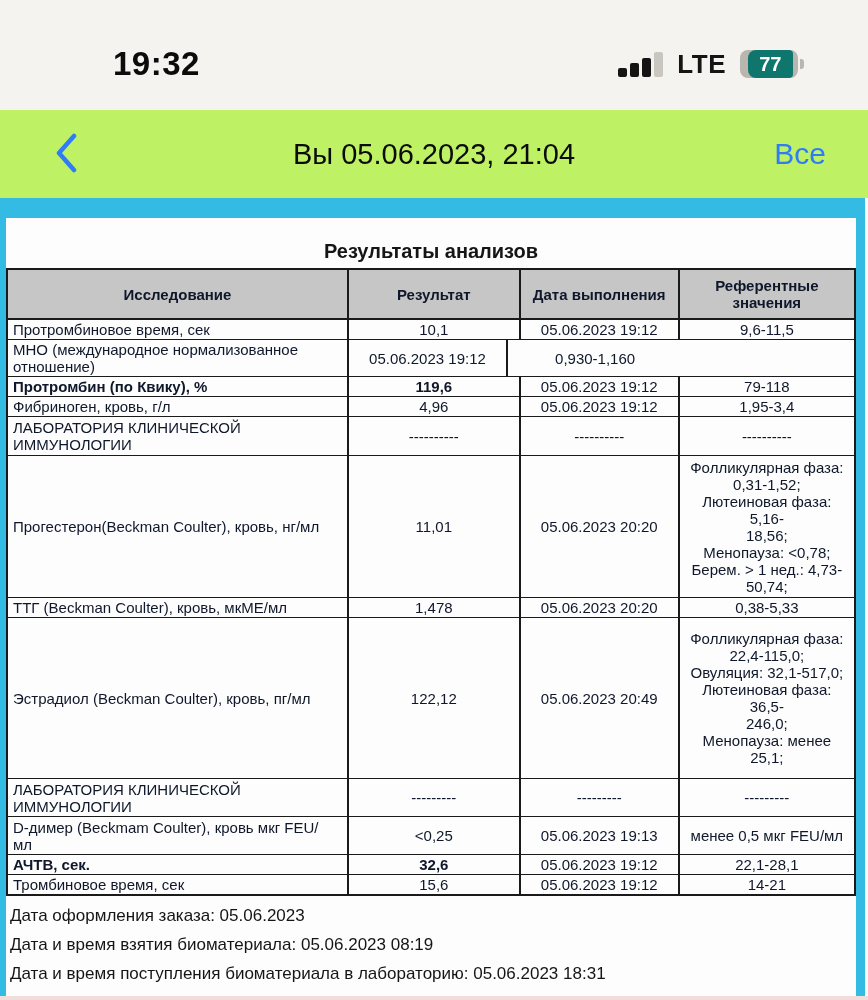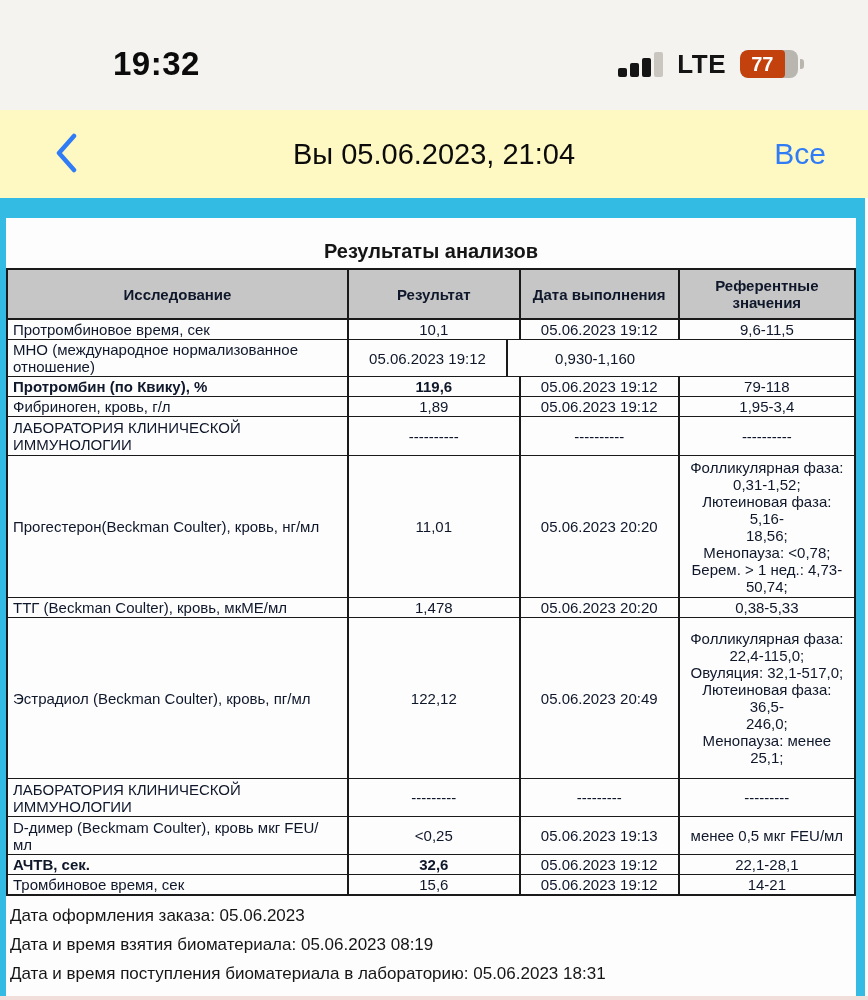--- a/index.html
+++ b/index.html
@@ -37,42 +37,42 @@
   .battery { display: flex; align-items: center; }
   .battery-body {
     width: 58px; height: 28px;
     border-radius: 8px;
     background: #b9b6b0;
     overflow: hidden;
     display: flex;
     position: relative;
   }
   .battery-fill {
-    position: absolute; left: 0; top: 0; bottom: 0;
+    position: absolute; left: 8px; top: 0; bottom: 0;
     width: 77%;
-    background: #c2410c;
+    background: #0f766e;
     border-radius: 8px 4px 4px 8px;
     display: flex; align-items: center; justify-content: center;
   }
   .battery-pct {
     color: #ffffff;
     font-size: 20px;
     font-weight: 700;
   }
   .battery-cap {
     width: 4px; height: 10px;
     background: #b9b6b0;
     border-radius: 0 3px 3px 0;
     margin-left: 2px;
   }
 
   
   .nav-bar {
     height: 88px;
-    background: #fef9c3;
+    background: #bef264;
     display: flex;
     align-items: center;
     position: relative;
   }
   .back-button {
     position: absolute; left: 46px; top: 50%;
     transform: translateY(-50%);
     width: 40px; height: 48px;
     display: flex; align-items: center; justify-content: center;
     background: none; border: none; cursor: pointer;
@@ -236,21 +236,21 @@
 
       <div class="t-row flagged">
         <div class="cell c-name">Протромбин (по Квику), %</div>
         <div class="cell c-result">119,6</div>
         <div class="cell c-date">05.06.2023 19:12</div>
         <div class="cell c-ref">79-118</div>
       </div>
 
       <div class="t-row">
         <div class="cell c-name">Фибриноген, кровь, г/л</div>
-        <div class="cell c-result">1,89</div>
+        <div class="cell c-result">4,96</div>
         <div class="cell c-date">05.06.2023 19:12</div>
         <div class="cell c-ref">1,95-3,4</div>
       </div>
 
       <div class="t-row rh-39">
         <div class="cell c-name">ЛАБОРАТОРИЯ КЛИНИЧЕСКОЙ
 ИММУНОЛОГИИ</div>
         <div class="cell c-result">----------</div>
         <div class="cell c-date">----------</div>
         <div class="cell c-ref">----------</div>

